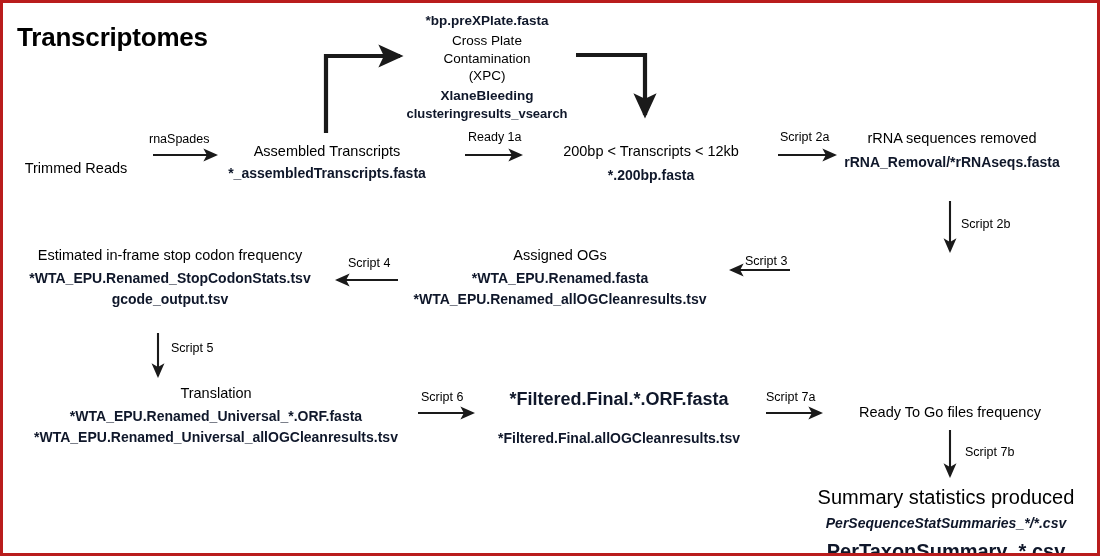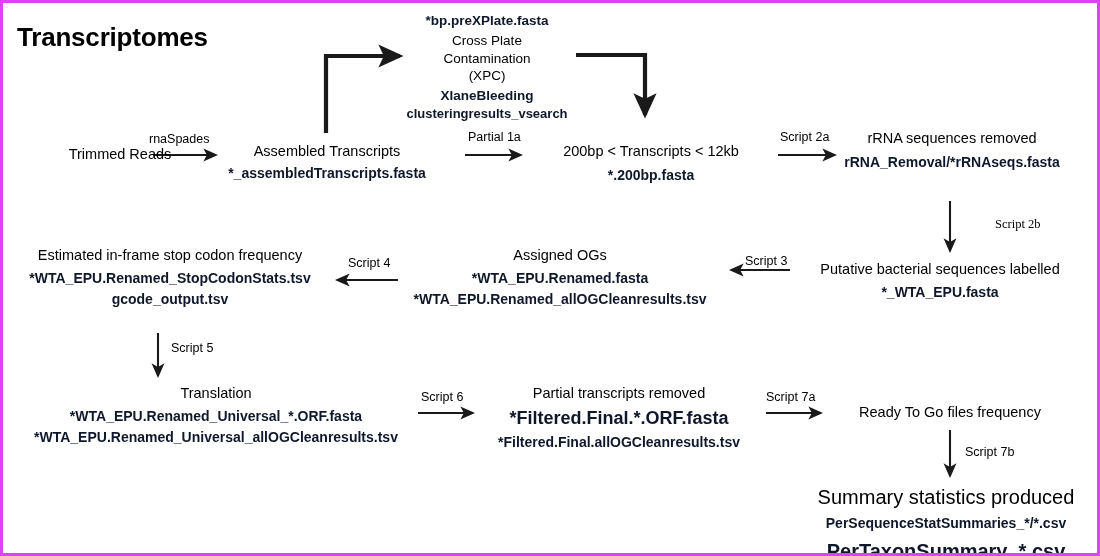--- a/index.html
+++ b/index.html
@@ -3,21 +3,21 @@
 <meta charset="utf-8">
 <style>
   html,body{margin:0;padding:0;background:#ffffff;}
   body{font-family:"Liberation Sans","DejaVu Sans",sans-serif;}
 
   #canvas{
     position:relative;
     width:1100px;height:556px;
     background:#ffffff;
     box-sizing:border-box;
-    border:3px solid #d946ef;
+    border:3px solid #b91c1c;
     overflow:hidden;
   }
 
   
   .node{position:absolute;text-align:center;line-height:1.32;}
   .node .ttl{font-weight:normal;color:#000000;white-space:nowrap;}
   .node .fl{font-weight:bold;color:#0f172a;white-space:nowrap;}
 
   .n-title{font-weight:bold;color:#000;font-size:26px;letter-spacing:-0.2px;}
 
@@ -86,31 +86,31 @@
     <g>
       <line x1="763" y1="410" x2="818" y2="410" stroke="#1a1a1a" stroke-width="2.1" marker-end="url(#ah)"></line>
     </g>
 
     <g>
       <line x1="947" y1="427" x2="947" y2="473" stroke="#1a1a1a" stroke-width="2.1" marker-end="url(#ah)"></line>
     </g>
   </svg>
 
   <div class="lbl" style="left:146px;top:129px;">rnaSpades</div>
-  <div class="lbl" style="left:465px;top:127px;">Partial 1a</div>
+  <div class="lbl" style="left:465px;top:127px;">Ready 1a</div>
   <div class="lbl" style="left:777px;top:127px;">Script 2a</div>
-  <div class="lbl" style="left:992px;top:214px;font-family:Liberation Serif, serif;">Script 2b</div>
+  <div class="lbl" style="left:958px;top:214px;">Script 2b</div>
   <div class="lbl" style="left:742px;top:251px;">Script 3</div>
   <div class="lbl" style="left:345px;top:253px;">Script 4</div>
   <div class="lbl" style="left:168px;top:338px;">Script 5</div>
   <div class="lbl" style="left:418px;top:387px;">Script 6</div>
   <div class="lbl" style="left:763px;top:387px;">Script 7a</div>
   <div class="lbl" style="left:962px;top:442px;">Script 7b</div>
 
-  <div class="node" style="left:0px;top:142px;width:146px;padding-left:44px;">
+  <div class="node" style="left:0px;top:156px;width:146px;">
     <div class="ttl" style="font-size:14.5px;">Trimmed Reads</div>
   </div>
 
   <div class="node" style="left:186px;top:139px;width:276px;">
     <div class="ttl" style="font-size:14.5px;">Assembled Transcripts</div>
     <div class="fl" style="font-size:14px;margin-top:3px;">*_assembledTranscripts.fasta</div>
   </div>
 
   <div class="node" style="left:364px;top:9px;width:240px;">
     <div class="fl" style="font-size:13.5px;">*bp.preXPlate.fasta</div>
@@ -124,52 +124,47 @@
   <div class="node" style="left:522px;top:139px;width:252px;">
     <div class="ttl" style="font-size:14.5px;">200bp &lt; Transcripts &lt; 12kb</div>
     <div class="fl" style="font-size:14px;margin-top:5px;">*.200bp.fasta</div>
   </div>
 
   <div class="node" style="left:828px;top:126px;width:242px;">
     <div class="ttl" style="font-size:14.5px;">rRNA sequences removed</div>
     <div class="fl" style="font-size:14px;margin-top:5px;">rRNA_Removal/*rRNAseqs.fasta</div>
   </div>
 
-  <div class="node" style="left:790px;top:257px;width:294px;">
-    <div class="ttl" style="font-size:14.5px;">Putative bacterial sequences labelled</div>
-    <div class="fl" style="font-size:14px;margin-top:4px;">*_WTA_EPU.fasta</div>
-  </div>
 
   <div class="node" style="left:392px;top:243px;width:330px;">
     <div class="ttl" style="font-size:14.5px;">Assigned OGs</div>
     <div class="fl" style="font-size:14px;margin-top:4px;">*WTA_EPU.Renamed.fasta</div>
     <div class="fl" style="font-size:14px;margin-top:2px;">*WTA_EPU.Renamed_allOGCleanresults.tsv</div>
   </div>
 
   <div class="node" style="left:2px;top:243px;width:330px;">
     <div class="ttl" style="font-size:14.5px;">Estimated in-frame stop codon frequency</div>
     <div class="fl" style="font-size:14px;margin-top:4px;">*WTA_EPU.Renamed_StopCodonStats.tsv</div>
     <div class="fl" style="font-size:14px;margin-top:2px;">gcode_output.tsv</div>
   </div>
 
   <div class="node" style="left:2px;top:381px;width:422px;">
     <div class="ttl" style="font-size:14.5px;">Translation</div>
     <div class="fl" style="font-size:14px;margin-top:4px;">*WTA_EPU.Renamed_Universal_*.ORF.fasta</div>
     <div class="fl" style="font-size:14px;margin-top:2px;">*WTA_EPU.Renamed_Universal_allOGCleanresults.tsv</div>
   </div>
 
   <div class="node" style="left:466px;top:381px;width:300px;">
-    <div class="ttl" style="font-size:14.5px;">Partial transcripts removed</div>
     <div class="fl" style="font-size:18px;margin-top:4px;">*Filtered.Final.*.ORF.fasta</div>
-    <div class="fl" style="font-size:14px;margin-top:2px;">*Filtered.Final.allOGCleanresults.tsv</div>
+    <div class="fl" style="font-size:14px;margin-top:17px;">*Filtered.Final.allOGCleanresults.tsv</div>
   </div>
 
   <div class="node" style="left:822px;top:400px;width:250px;">
     <div class="ttl" style="font-size:14.5px;">Ready To Go files frequency</div>
   </div>
 
   <div class="node" style="left:790px;top:481px;width:306px;">
     <div class="ttl" style="font-size:20px;">Summary statistics produced</div>
-    <div class="fl" style="font-size:14px;margin-top:4px;">PerSequenceStatSummaries_*/*.csv</div>
+    <div class="fl" style="font-size:14px;margin-top:4px;font-style:italic;">PerSequenceStatSummaries_*/*.csv</div>
     <div class="fl" style="font-size:20px;margin-top:5px;">PerTaxonSummary_*.csv</div>
   </div>
 
 </div>
 
 </body></html>

